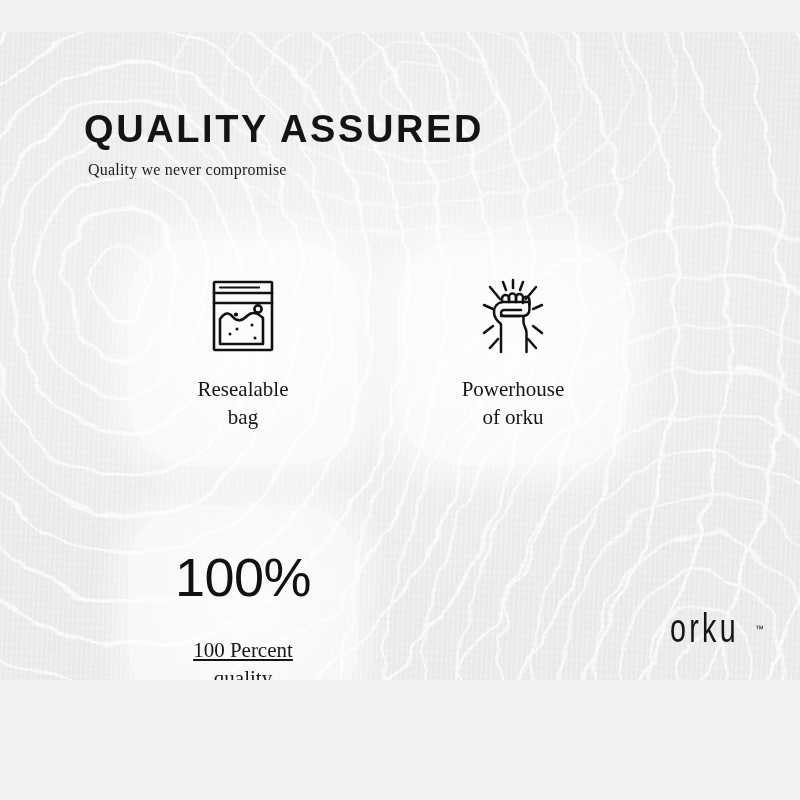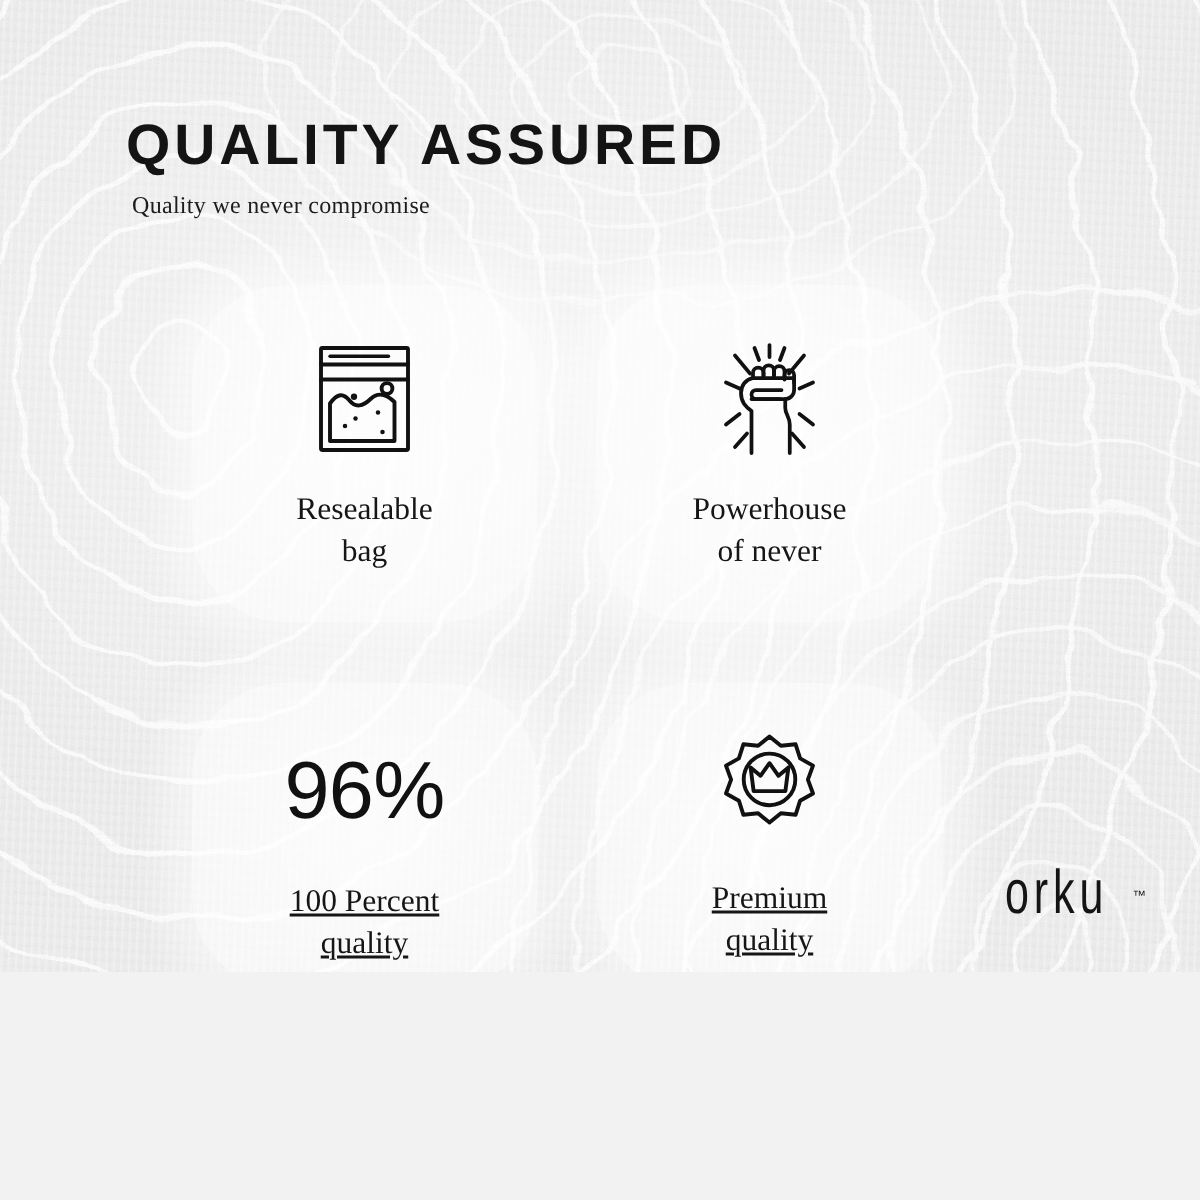--- a/index.html
+++ b/index.html
@@ -15,20 +15,21 @@
     font-family: "Liberation Sans", sans-serif;
     background: #f2f2f2;
   }
 
   #poster {
     position: relative;
     width: 800px;
     height: 648px;
     background-color: #8b5cf6;
     overflow: hidden;
+    margin-top: 32px;
   }
 
   
   .bg-texture {
     position: absolute;
     inset: 0;
     background-color: #f0f0f0;
     z-index: 0;
   }
   .bg-texture svg { display: block; width: 800px; height: 800px; }
@@ -87,21 +88,21 @@
     margin-top: 13px;
     margin-left: 4px;
     letter-spacing: .2px;
     white-space: nowrap;
   }
 
   
   .grid {
     position: absolute;
     left: 128px;
-    top: 190px;
+    top: 208px;
     width: 544px;
     height: 475px;
     display: grid;
     grid-template-columns: 230px 230px;
     grid-template-rows: 225px 205px;
     column-gap: 84px;
     row-gap: 45px;
     z-index: 5;
     gap: 40px;
   }
@@ -307,45 +308,32 @@
           <path d="M40 24 v-4.5 a3.5 3.5 0 0 1 7 0 V24"></path>
           <path d="M47 25 v-3 a3.2 3.2 0 0 1 6.4 0 V27"></path>
           <path d="M26 24 h27.4 v8 a6 6 0 0 1 -6 6 H28 a3 3 0 0 1 0 -6 h17"></path>
           <path d="M26 24 c-5 1 -8 5 -8 10 c0 6 3 9 7 12 v28"></path>
           <path d="M47.5 38 v6 c0 4 3 6 3 11 v19"></path>
           <path d="M25 38 h19"></path>
         </svg>
       </div>
       <div class="card-label">
         <span>Powerhouse</span><br>
-        <span>of never</span>
+        <span>of orku</span>
       </div>
     </div>
 
     <div class="card row2">
-      <div class="card-pct">96%</div>
+      <div class="card-pct">100%</div>
       <div class="card-label">
         <span>100 Percent</span><br>
         <span>quality</span>
       </div>
     </div>
 
-    <div class="card row2">
-      <div class="card-icon">
-        <svg width="76" height="76" viewBox="0 0 76 76" fill="none" stroke="#111" stroke-width="2.6" stroke-linecap="round" stroke-linejoin="round" aria-hidden="true">
-          <path d="M38 4 l7.6 6.2 9.8 -1.0 3.0 9.4 8.6 4.8 -3.4 9.3 3.4 9.3 -8.6 4.8 -3.0 9.4 -9.8 -1.0 -7.6 6.2 -7.6 -6.2 -9.8 1.0 -3.0 -9.4 -8.6 -4.8 3.4 -9.3 -3.4 -9.3 8.6 -4.8 3.0 -9.4 9.8 1.0 Z"></path>
-          <circle cx="38" cy="32.6" r="17.2"></circle>
-          <path d="M27.4 40.4 L25.4 24.6 l6.6 5.6 6.0 -8.4 6.0 8.4 6.6 -5.6 -2.0 15.8 Z"></path>
-        </svg>
-      </div>
-      <div class="card-label">
-        <span>Premium</span><br>
-        <span>quality</span>
-      </div>
-    </div>
 
   </div>
 
   <div class="brand">
     <span class="brand-name">orku</span>
     <span class="brand-tm">™</span>
   </div>
 
 </div>
 

